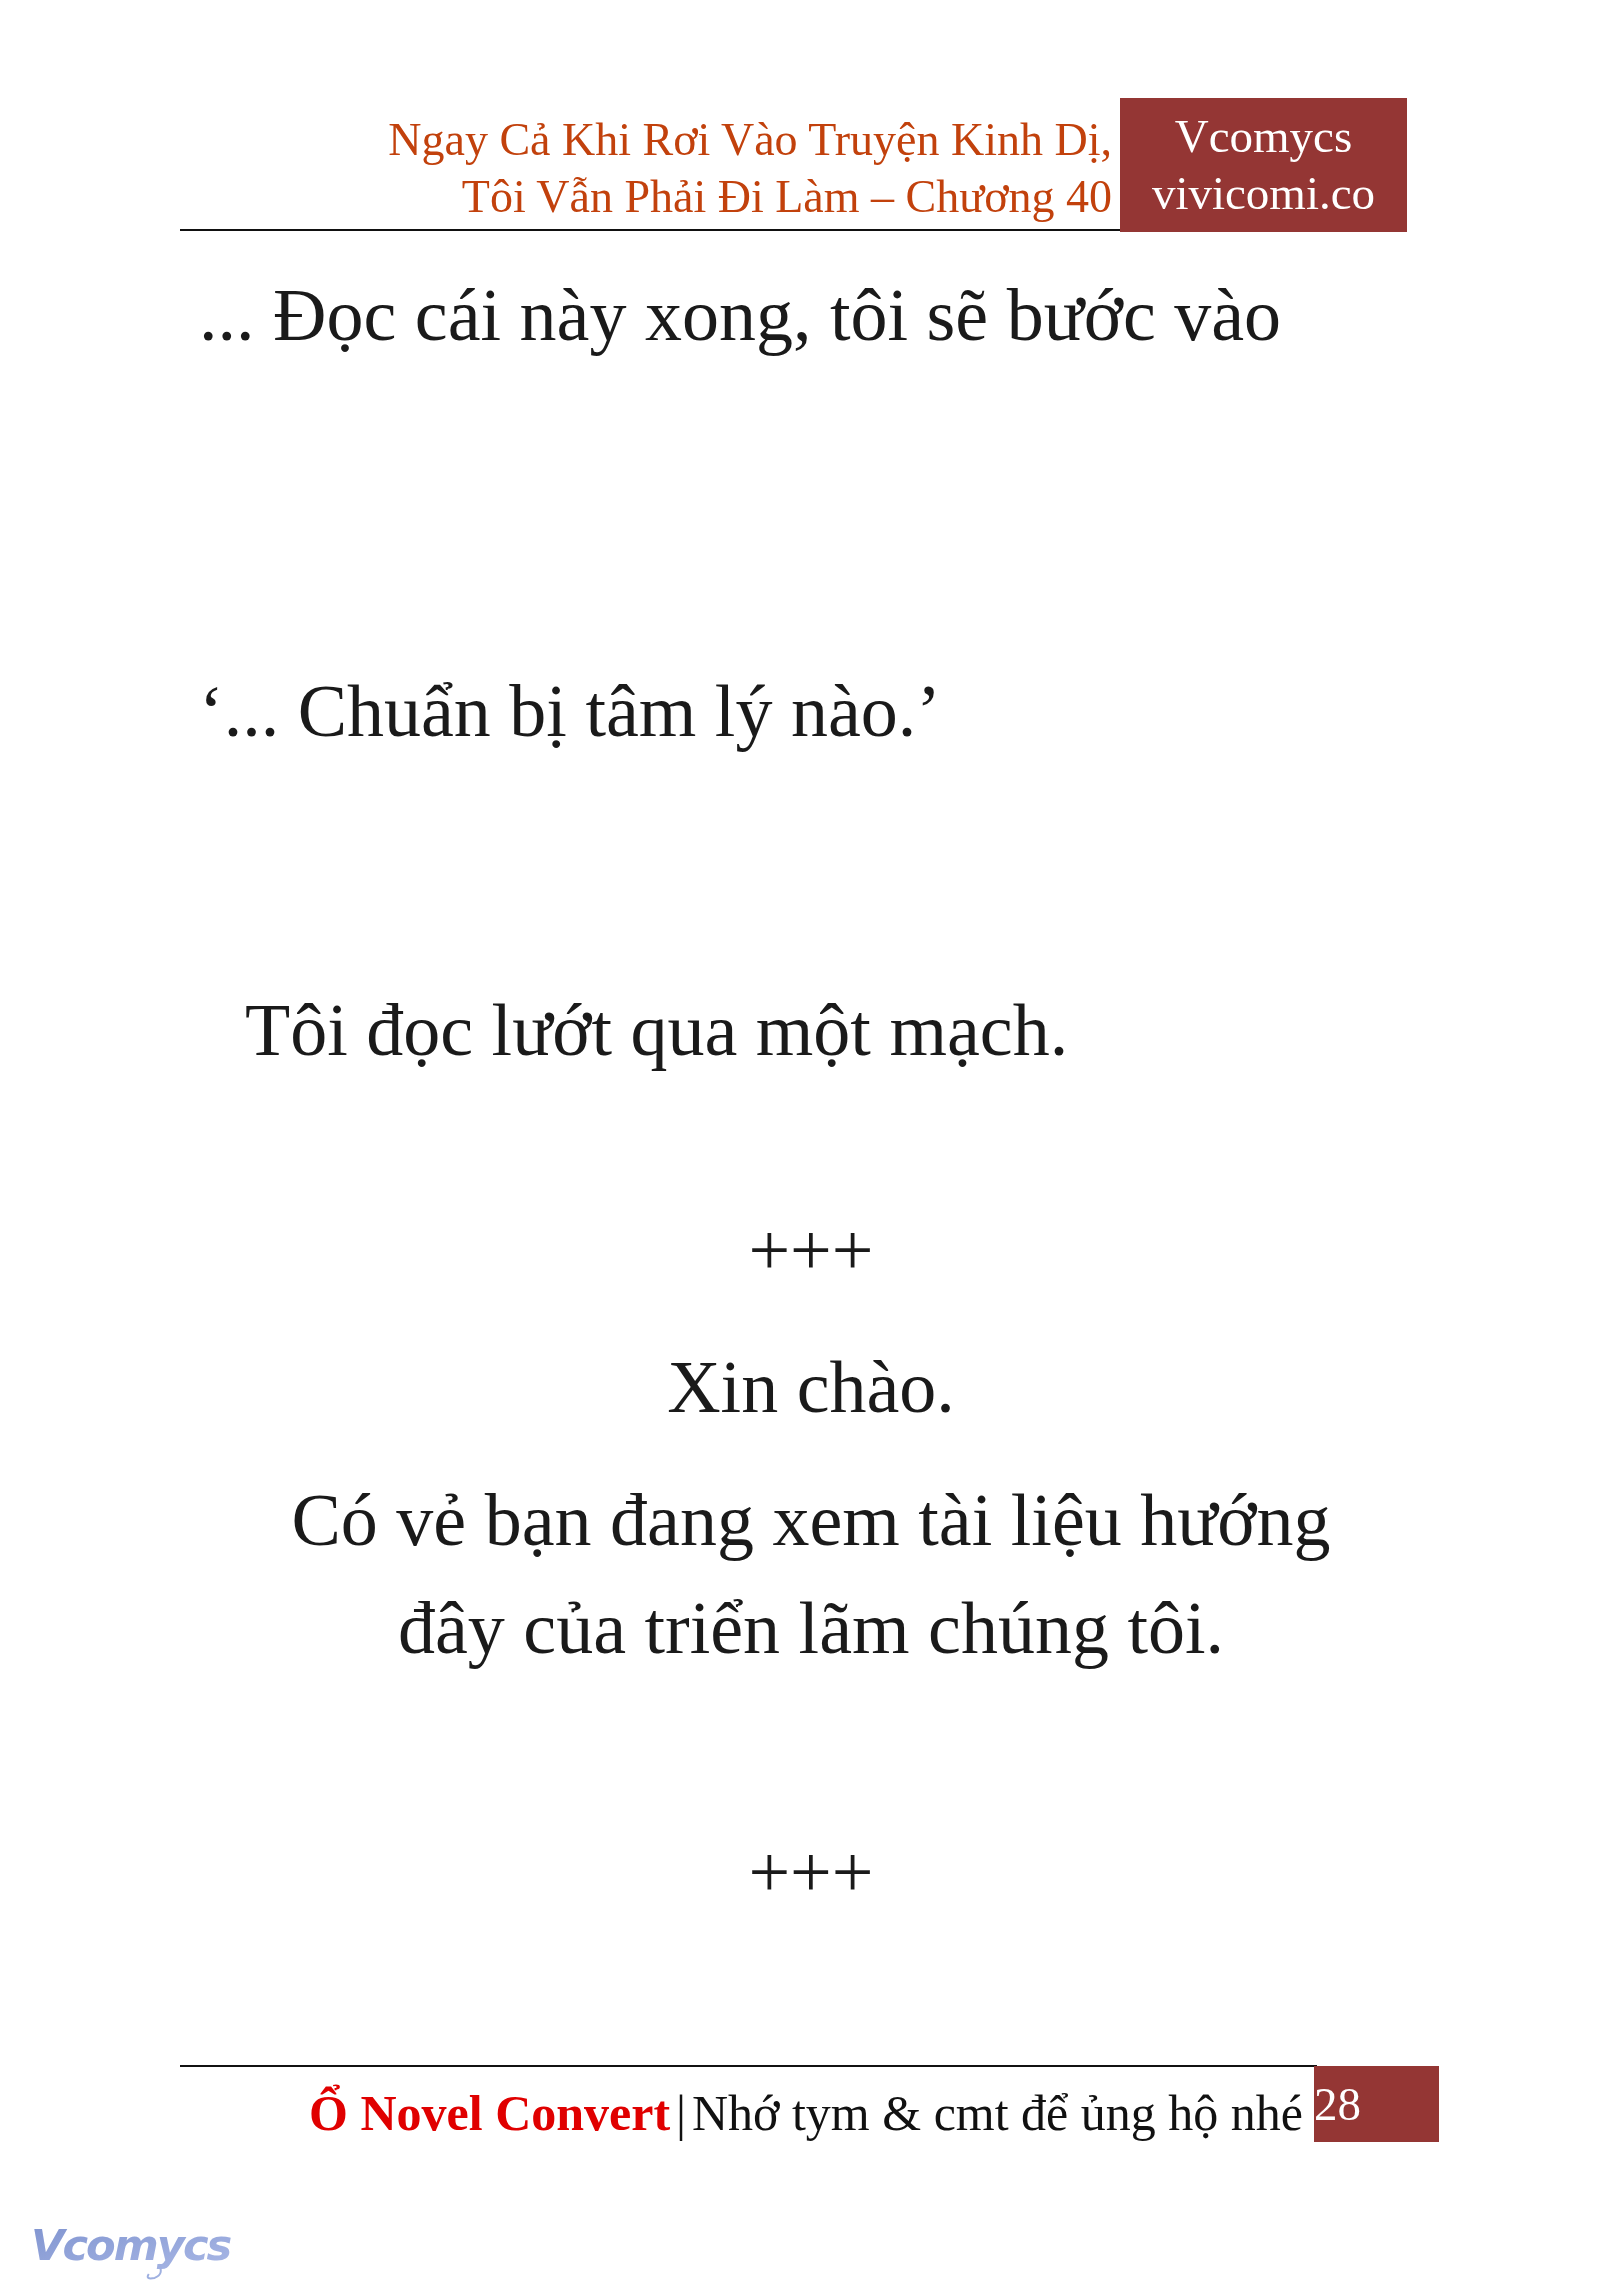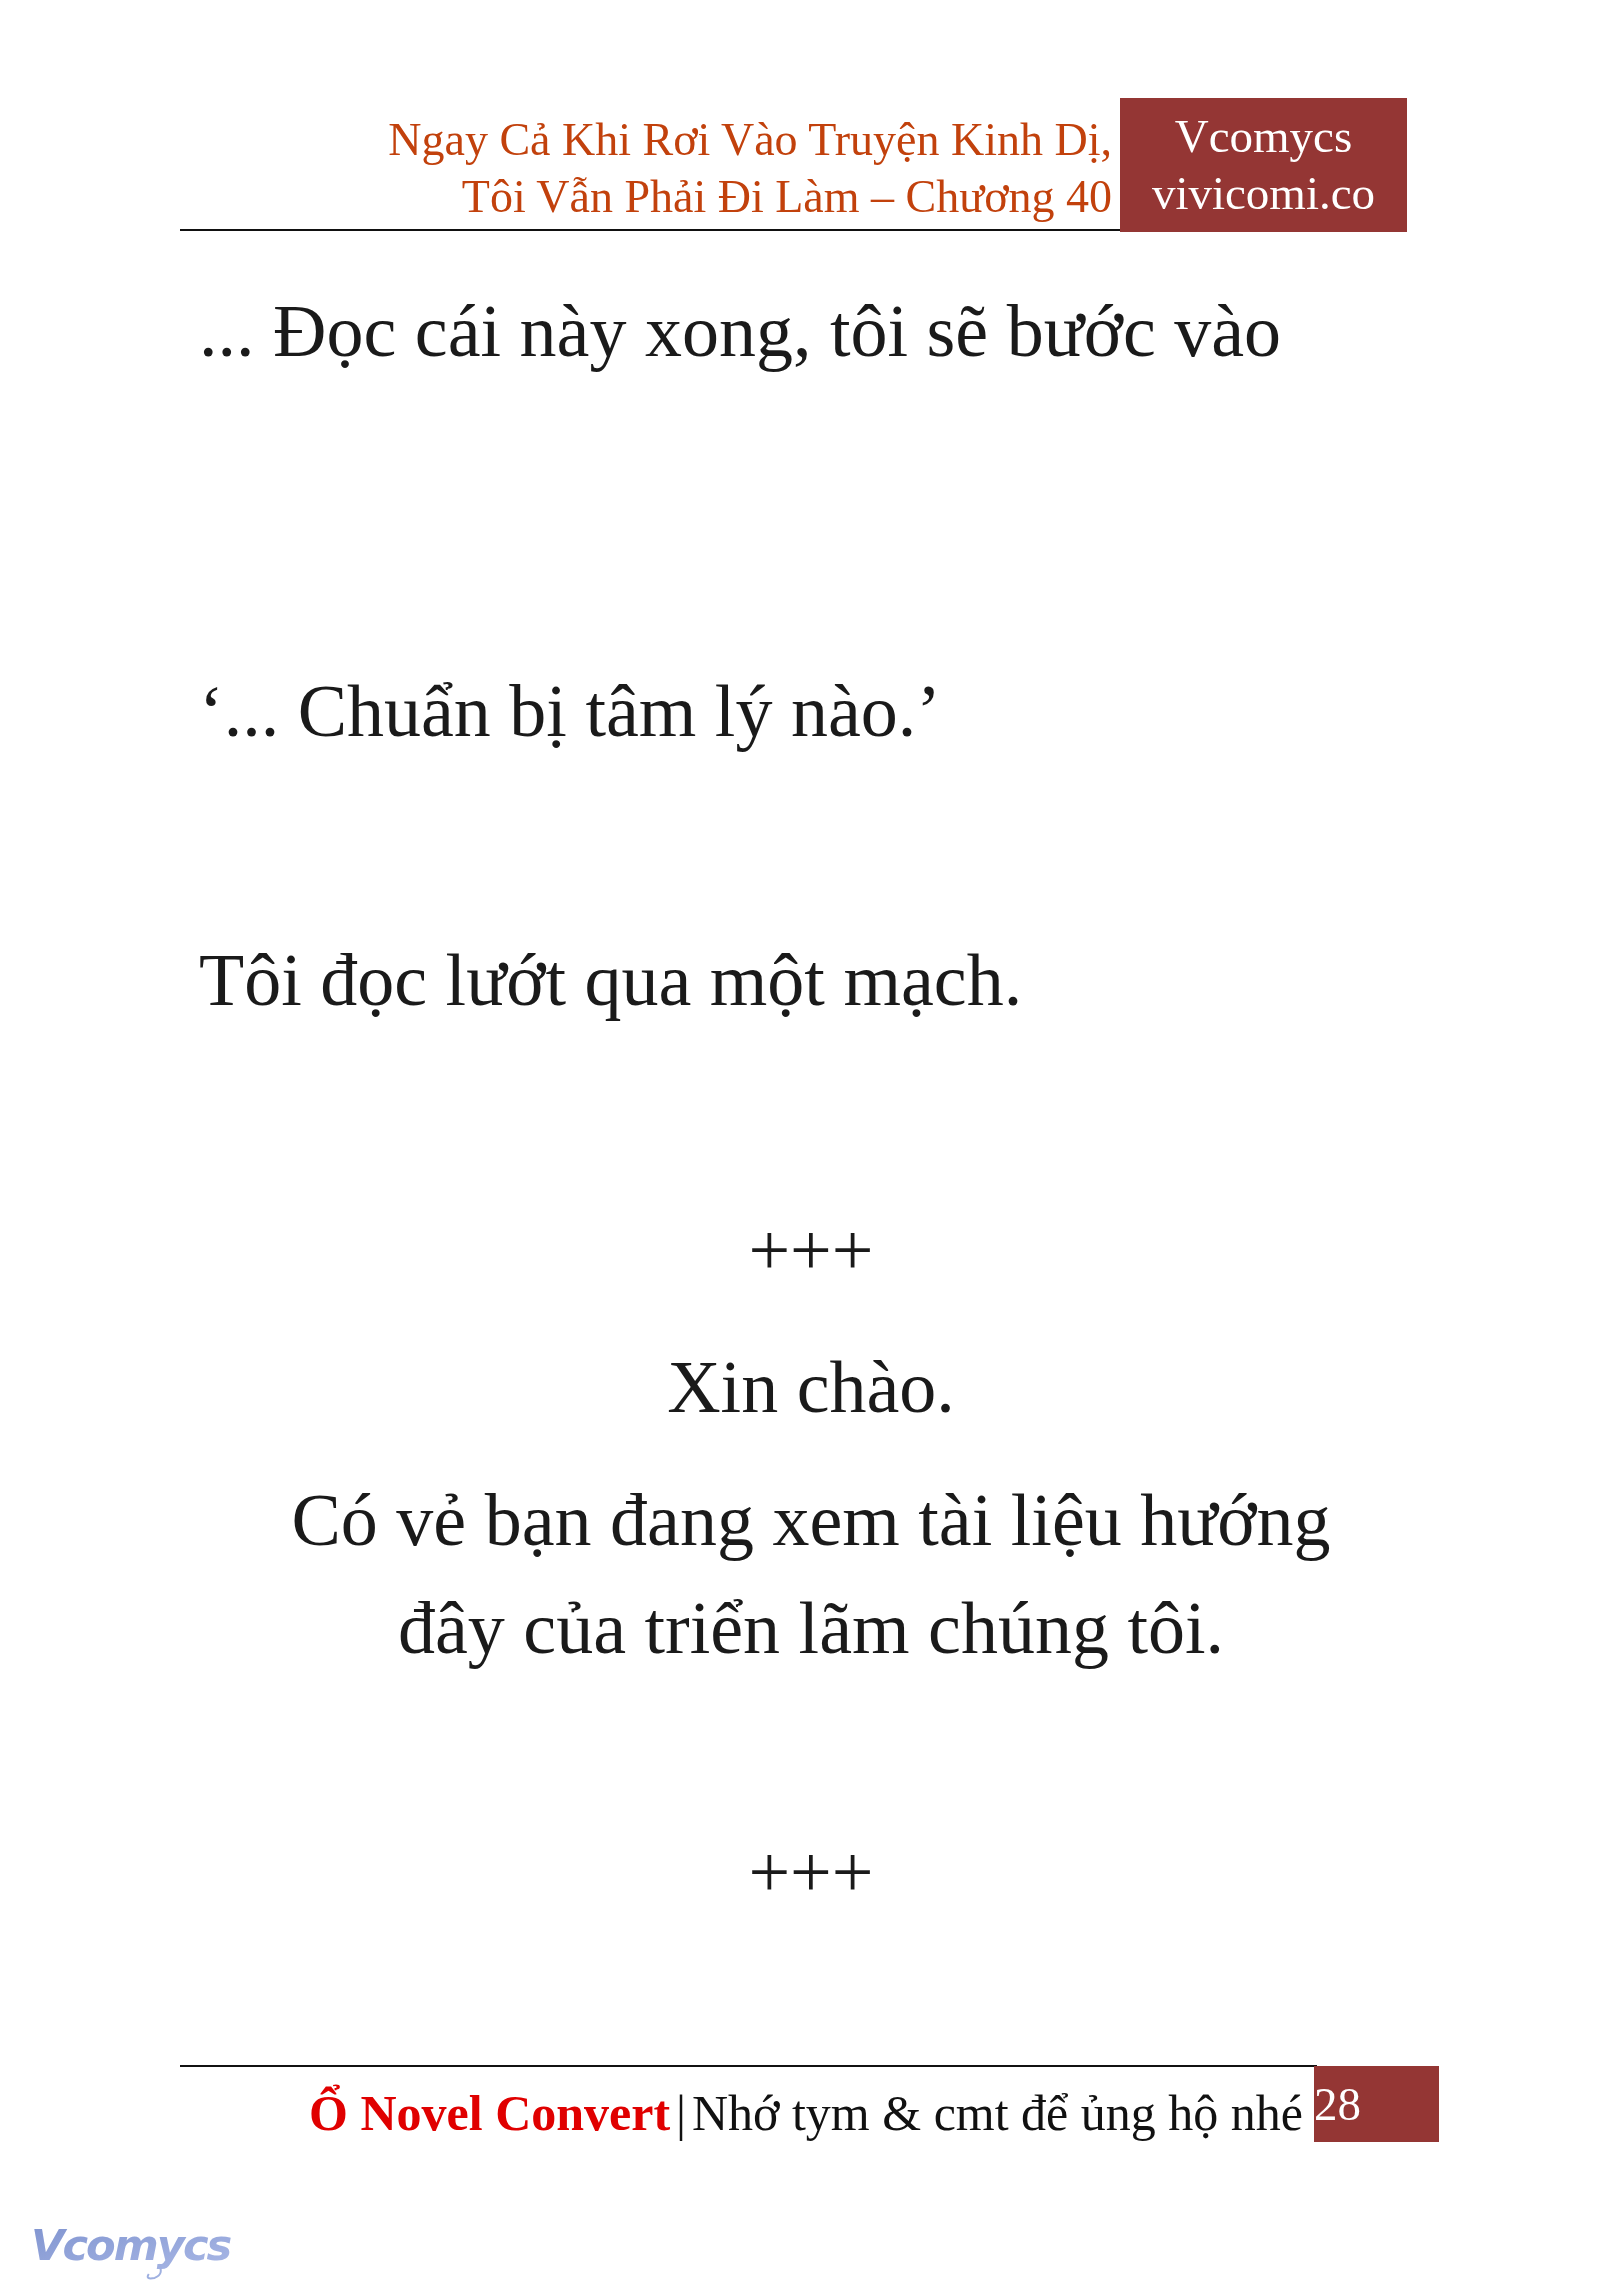--- a/index.html
+++ b/index.html
@@ -10,23 +10,23 @@
     .hdr-title { position:absolute; right:510px; text-align:right; font-size:46px; line-height:57px; white-space:nowrap; color:#c2410c; }
     .hdr-line1 { top:111px; }
     .hdr-line2 { top:168px; }
     .hdr-rule { position:absolute; left:180px; top:229px; width:941px; height:2px; background:#111; }
     .hdr-badge { position:absolute; left:1120px; top:98px; width:287px; height:134px; background:#943634;
                  color:#fff; text-align:center; font-size:47px; line-height:57px; padding-top:9.8px; box-sizing:border-box; }
     .hdr-badge span { display:block; }
 
     
     .para { position:absolute; left:199px; font-size:74px; line-height:108px; white-space:nowrap; color:#1a1a1a; }
-    .p1 { top:277px;text-align:center; }
+    .p1 { top:261px;text-align:center; }
     .p2 { top:657px; }
-    .p3 { top:926px; }
+    .p3 { top:976px;margin-left:46px; }
 
     .center { position:absolute; left:0; width:1622px; text-align:center; white-space:nowrap; color:#1a1a1a; }
     .sep { font-size:74px; line-height:78px; }
     .sep1 { top:1211px; }
     .sep2 { top:1833px; }
     .greet { top:1333px; font-size:74px; line-height:108px; }
     .msg { top:1466px; font-size:74px; line-height:108px; }
     .msg span { display:block; }
 
     

